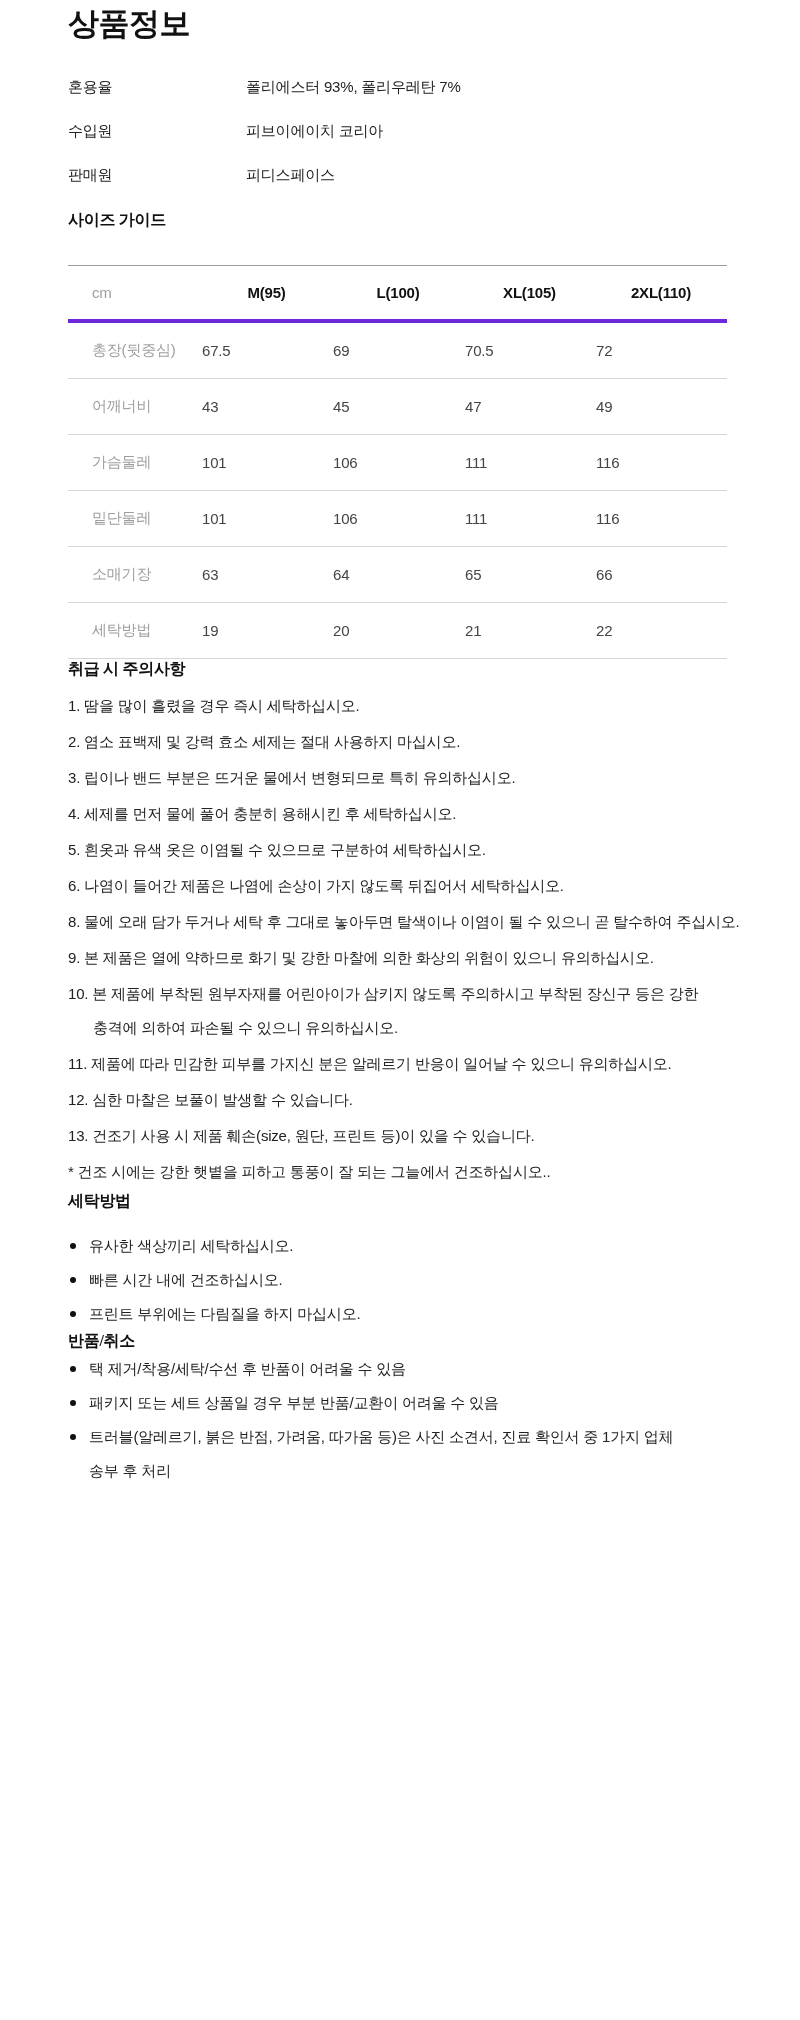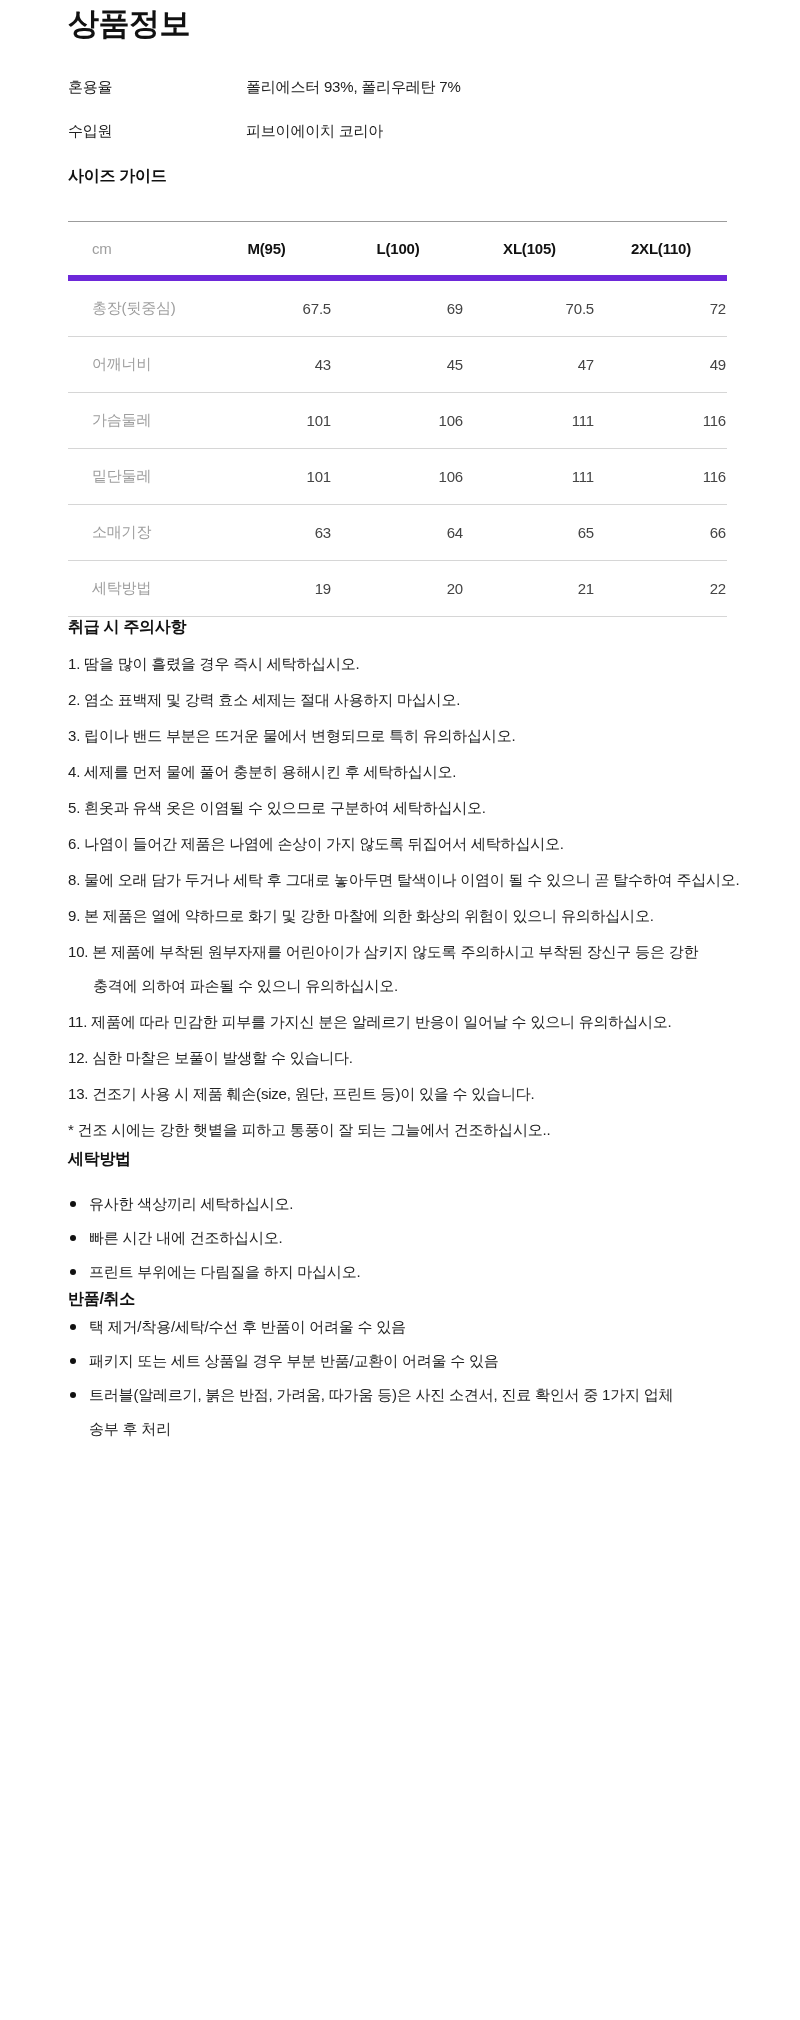--- a/index.html
+++ b/index.html
@@ -45,53 +45,54 @@
     color: #222222;
   }
   
   h2.section-heading {
     margin: 0;
     font-size: 16px;
     line-height: 20px;
     font-weight: 700;
     color: #111111;
     letter-spacing: -0.3px;
+    font-family: Liberation Serif, serif;
   }
   .size-heading   { margin-top: 56px; }
   .care-heading   { margin-top: 64px; }
   .wash-heading   { margin-top: 52px; }
   .return-heading { margin-top: 56px; }
   
   table.size-table {
     margin-top: 35px;
     width: 659px;
     border-collapse: collapse;
     table-layout: fixed;
     font-size: 15px;
     letter-spacing: -0.2px;
   }
   table.size-table thead th {
     height: 51px;
     border-top: 1px solid #9c9c9c;
-    border-bottom: 6px solid #6d28d9;
+    border-bottom: 4px solid #6d28d9;
     font-weight: 700;
     color: #111111;
     text-align: center;
     vertical-align: middle;
   }
   table.size-table thead th.unit {
     text-align: left;
     padding-left: 24px;
     color: #9e9e9e;
     font-weight: 400;
   }
   table.size-table tbody td {
     height: 53px;
     border-bottom: 1px solid #d6d6d6;
-    text-align: right;
+    text-align: left;
     vertical-align: middle;
     color: #444444;
   }
   table.size-table tbody td.row-label {
     text-align: left;
     padding-left: 24px;
     color: #9e9e9e;
   }
   
   .care {
@@ -143,20 +144,24 @@
   <h1 class="page-title">상품정보</h1>
 
   <div class="info">
     <div class="info-row">
       <div class="info-label">혼용율</div>
       <div class="info-value">폴리에스터 93%, 폴리우레탄 7%</div>
     </div>
     <div class="info-row">
       <div class="info-label">수입원</div>
       <div class="info-value">피브이에이치 코리아</div>
+    </div>
+    <div class="info-row">
+      <div class="info-label">판매원</div>
+      <div class="info-value">피디스페이스</div>
     </div>
   </div>
 
   <h2 class="section-heading size-heading">사이즈 가이드</h2>
 
   <table class="size-table">
     <colgroup>
       <col style="width:133px">
         <col style="width:131px">
         <col style="width:132px">

